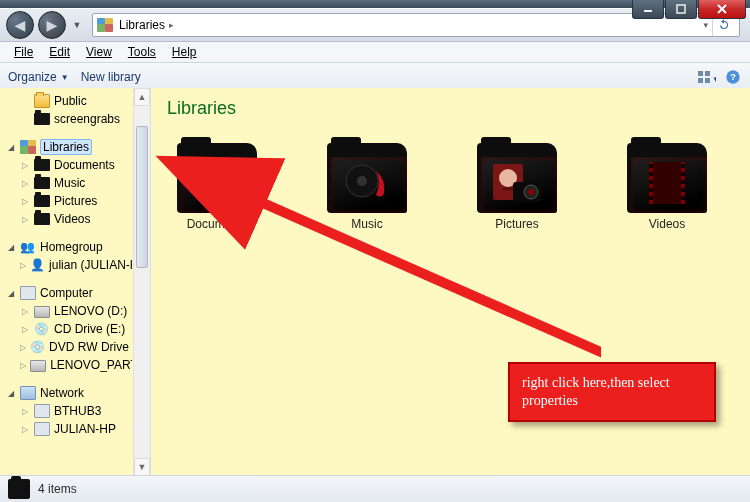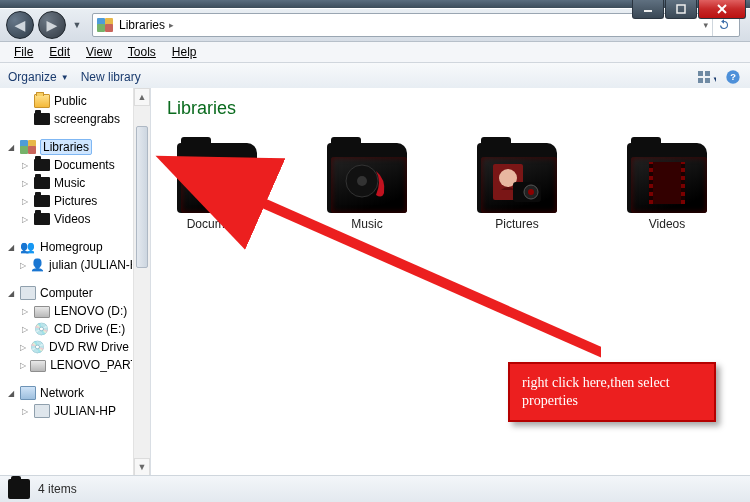--- a/index.html
+++ b/index.html
@@ -30,21 +30,21 @@
   .menubar .mitem { padding:2px 8px;text-decoration:underline; }
 
   
   .toolbar { height:28px; background: linear-gradient(to bottom,#f7f9fb,#e6ecf2); border-bottom:1px solid #c7cfd8; display:flex; align-items:center; padding:0 8px; gap:12px; position:relative; }
   .toolbar .titem { display:flex; align-items:center; gap:4px; color:#1a3b6e; }
   .toolbar .dd { font-size:8px; color:#1a3b6e; }
   .toolbar-right { position:absolute; right:8px; top:0; height:100%; display:flex; align-items:center; gap:8px; }
   .ticon { width:18px; height:18px; display:flex; align-items:center; justify-content:center; }
 
   
-  .body { position:absolute; top:88px; bottom:26px; left:0; right:0; display:flex; background:#ffffff; }
+  .body { position:absolute; top:88px; bottom:26px; left:0; right:0; display:flex; background:#fef9c3; }
   .sidebar { width:150px; border-right:1px solid #d9dee4; overflow:hidden; padding-top:4px; position:relative; }
   .sidebar-scroll { position:absolute; right:0; top:0; bottom:0; width:16px; background:#f0f0f0; border-left:1px solid #e2e2e2; display:flex; flex-direction:column; }
   .sidebar-scroll .arrow { height:16px; display:flex; align-items:center; justify-content:center; color:#6a6a6a; font-size:9px; background:#f7f7f7; border:1px solid #dcdcdc; }
   .sidebar-scroll .track { flex:1; position:relative; }
   .sidebar-scroll .thumb { position:absolute; left:2px; right:2px; top:20px; height:140px; background:linear-gradient(to right,#e4e9ef,#cdd6e0); border:1px solid #aeb8c4; border-radius:2px; }
 
   .tree { padding-left:4px; padding-right:18px; }
   .tree .row { display:flex; align-items:center; gap:4px; padding:1px 2px; white-space:nowrap; overflow:hidden; }
   .tree .exp { width:10px; font-size:9px; color:#6b6b6b; text-align:center; }
   .tree .exp.open::before { content:"◢"; font-size:8px; color:#595959; }
@@ -285,20 +285,27 @@
             <span>LENOVO_PART (O:)</span>
           </div>
         <div class="spacer"></div>
 
         <div class="row">
             <span class="exp open"></span>
             <span class="icon">
               <span class="net-mini"></span>
             </span>
             <span>Network</span>
+          </div>
+        <div class="row indent1">
+            <span class="exp closed"></span>
+            <span class="icon">
+              <span class="pc-mini"></span>
+            </span>
+            <span>BTHUB3</span>
           </div>
         <div class="row indent1">
             <span class="exp closed"></span>
             <span class="icon">
               <span class="pc-mini"></span>
             </span>
             <span>JULIAN-HP</span>
           </div>
       </div>
 

